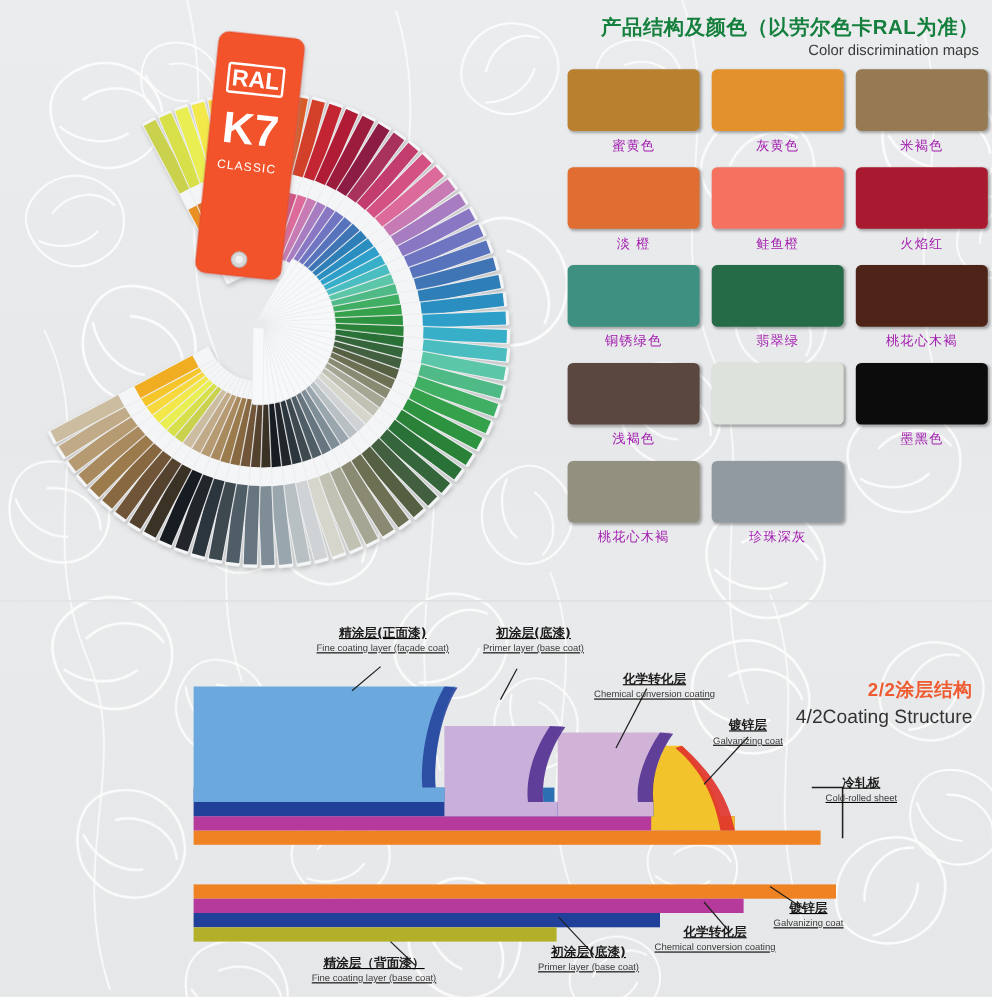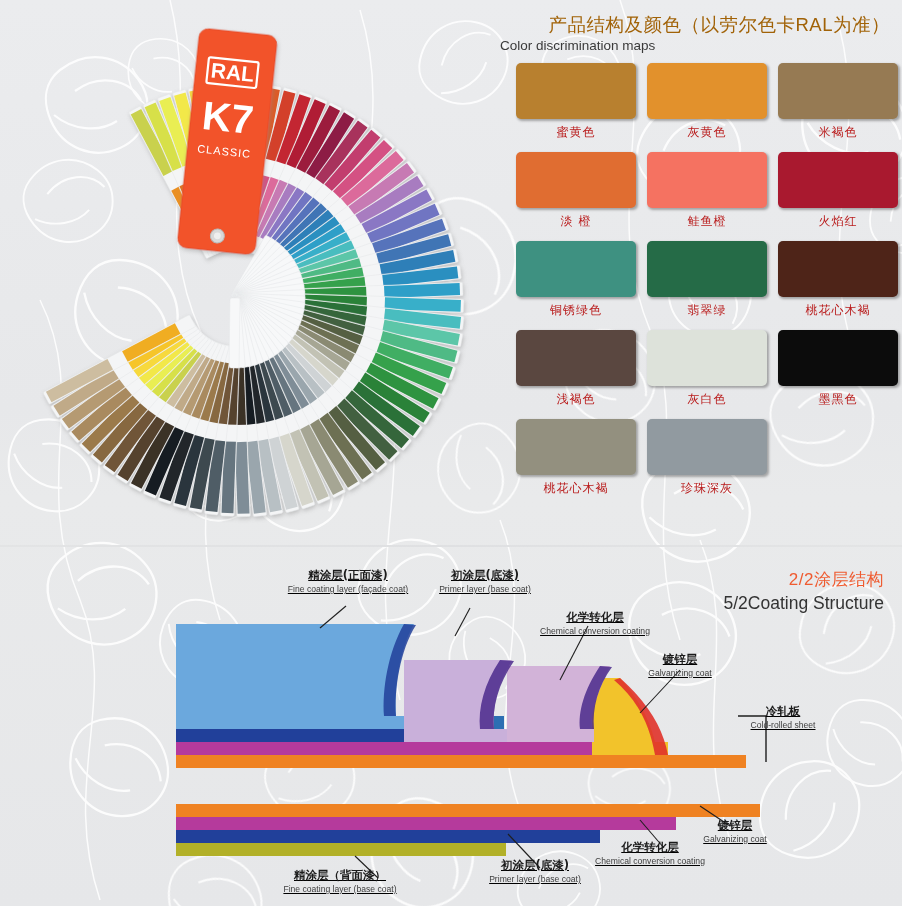--- a/index.html
+++ b/index.html
@@ -21,52 +21,52 @@
     background:linear-gradient(to right,#e3e4e5,#dfe0e2,#e3e4e5);
     z-index:1;
   }
 
   
   .corner-arc{position:absolute;left:-150px;top:700px;width:420px;height:360px;z-index:2;pointer-events:none;}
 
   
   .color-panel{position:absolute;left:500px;top:14px;width:396px;height:500px;z-index:5;}
   .panel-title{
-    text-align:right;color:#a16207;font-size:18.5px;font-weight:normal;
+    text-align:right;color:#15803d;font-size:18.5px;font-weight:bold;
     letter-spacing:.5px;line-height:1.2;margin:0 6px 2px 0;
   }
   .panel-sub{
-    color:#3a3a3a;font-size:13.5px;font-weight:400;
+    text-align:right;color:#3a3a3a;font-size:13.5px;font-weight:400;
     margin:0 6px 10px 0;
   }
   .swatch-grid{
     display:grid;grid-template-columns:repeat(3,120px);
     column-gap:11px;row-gap:4px;margin-left:16px;margin-top:6px;
   }
   .swatch-cell{width:120px;}
   .swatch{
     width:120px;height:56px;border-radius:5px;
     box-shadow:1.5px 1.5px 2.5px rgba(0,0,0,.30);
   }
   .swatch-label{
-    text-align:center;font-size:12px;color:#b91c1c;
+    text-align:center;font-size:12px;color:#a21caf;
     padding:5px 0 7px 0;letter-spacing:1px;
     font-family:"DejaVu Sans","Liberation Sans",sans-serif;
   }
 
   
   .fan-wrap{position:absolute;left:-8px;top:6px;width:500px;height:540px;z-index:4;}
   .fan-wrap svg{display:block;}
 
   
   .coating{position:absolute;left:0;top:548px;width:902px;height:358px;z-index:5;}
   .coat-title{
     position:absolute;right:18px;top:20px;text-align:right;
   }
-  .coat-title .cn{color:#ef5b30;font-size:17px;font-weight:normal;letter-spacing:.5px;}
+  .coat-title .cn{color:#ef5b30;font-size:17px;font-weight:bold;letter-spacing:.5px;margin-top:48px;}
   .coat-title .en{color:#333;font-size:17.5px;margin-top:2px;}
 
   .diagram{position:absolute;left:0;top:0;width:902px;height:358px;}
 
   .anno{position:absolute;}
   .anno .cn{
     font-size:11.5px;color:#1b1b1b;font-weight:bold;white-space:nowrap;
     font-family:"DejaVu Sans","Liberation Sans",sans-serif;
   }
   .anno .en{
@@ -646,41 +646,40 @@
         <div class="swatch-cell">
           <div class="swatch" style="background: rgb(78, 36, 24);"></div>
           <div class="swatch-label">桃花心木褐</div>
         </div>
         <div class="swatch-cell">
           <div class="swatch" style="background: rgb(90, 71, 64);"></div>
           <div class="swatch-label">浅褐色</div>
         </div>
         <div class="swatch-cell">
           <div class="swatch" style="background: rgb(221, 226, 218);"></div>
-          <div class="swatch-label">灰白色</div>
         </div>
         <div class="swatch-cell">
           <div class="swatch" style="background: rgb(12, 12, 12);"></div>
           <div class="swatch-label">墨黑色</div>
         </div>
         <div class="swatch-cell">
           <div class="swatch" style="background: rgb(147, 144, 127);"></div>
           <div class="swatch-label">桃花心木褐</div>
         </div>
         <div class="swatch-cell">
           <div class="swatch" style="background: rgb(145, 154, 160);"></div>
           <div class="swatch-label">珍珠深灰</div>
         </div>
       </div>
   </div>
 
   <div class="coating">
     <div class="coat-title">
       <div class="cn">2/2涂层结构</div>
-      <div class="en">5/2Coating Structure</div>
+      <div class="en">4/2Coating Structure</div>
     </div>
 
     <svg class="diagram" viewBox="0 0 902 358" xmlns="http://www.w3.org/2000/svg">
 
       <rect x="176" y="207" width="570" height="13" fill="#ef8222"></rect>
 
       <rect x="176" y="194" width="492" height="13" fill="#b53a9c"></rect>
 
       <path d="M592 130 L620 130 C638 150 650 172 655 194 L668 194 L668 207 L592 207 Z" fill="#f2c32b"></path>
       <path d="M620 130 C648 155 663 180 668 207 L655 207 C650 178 638 152 614 132 Z" fill="#e0322a" opacity=".9"></path>

